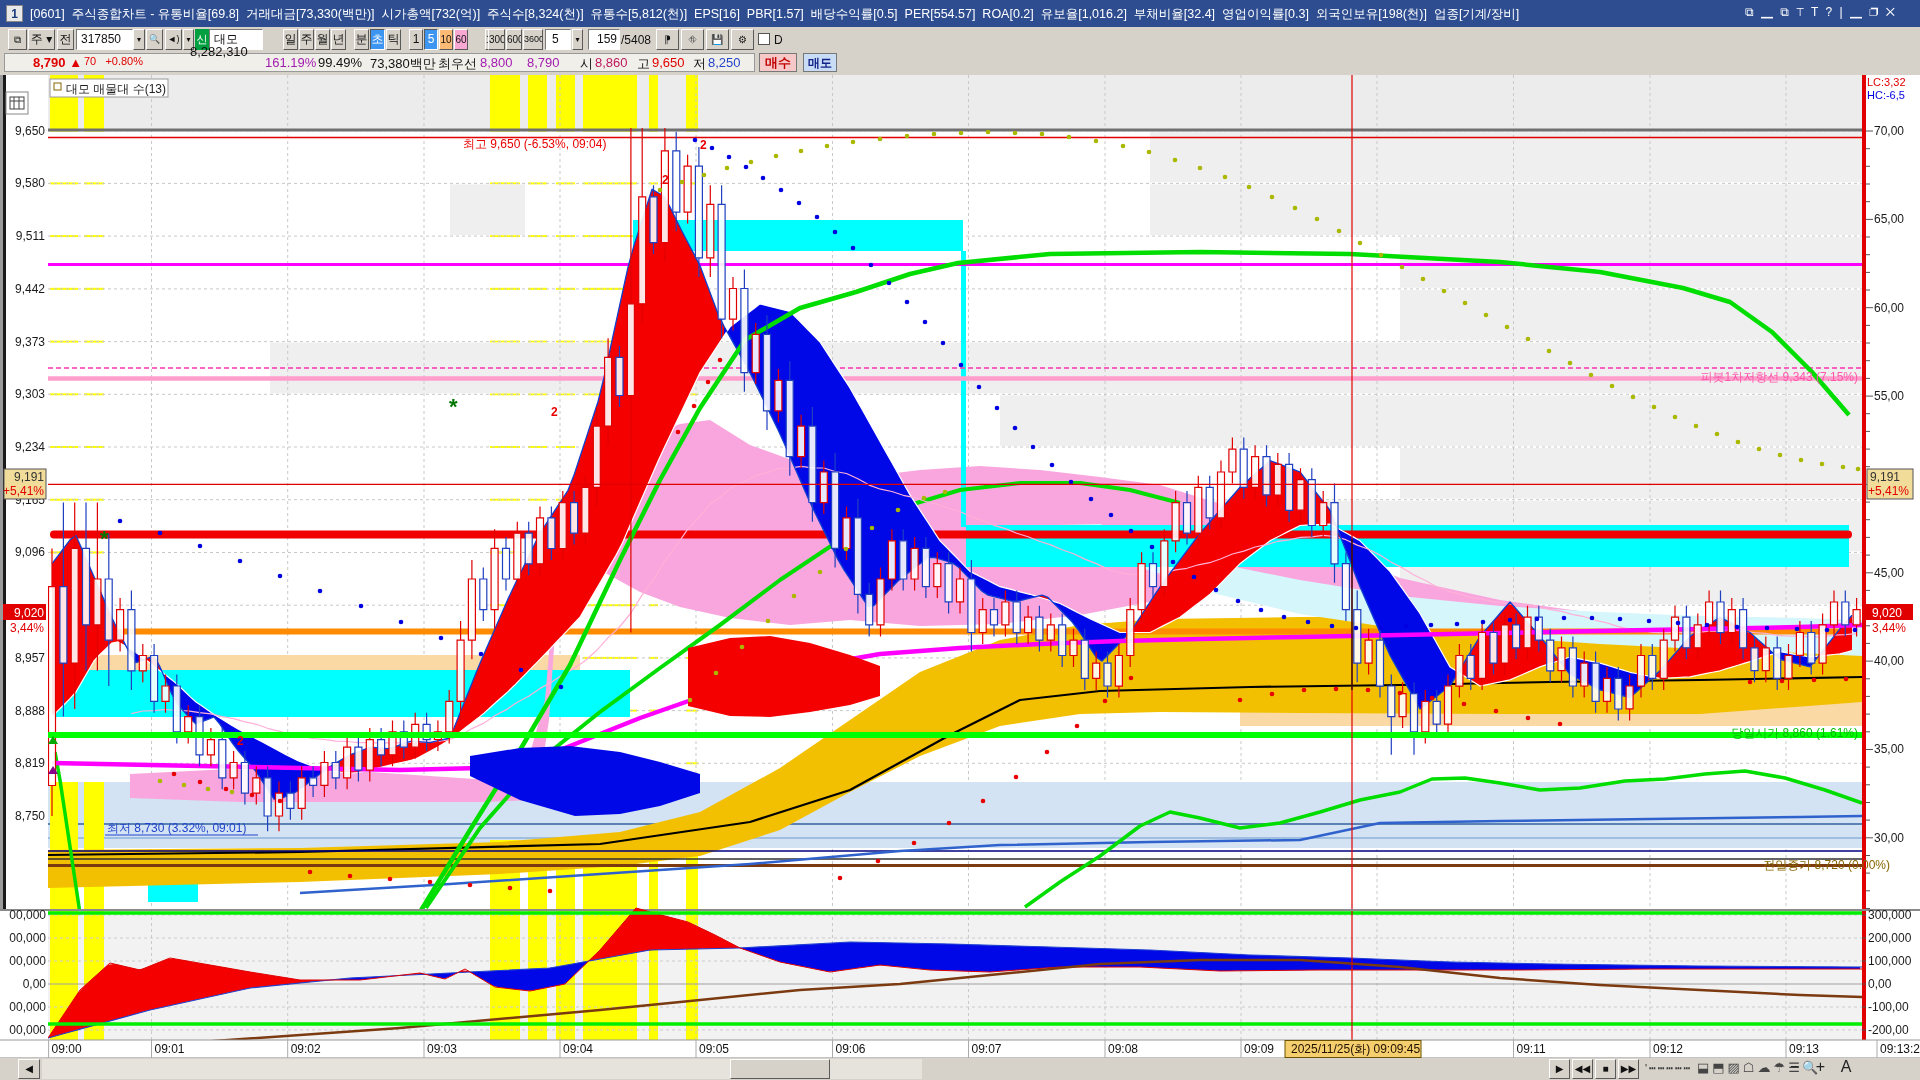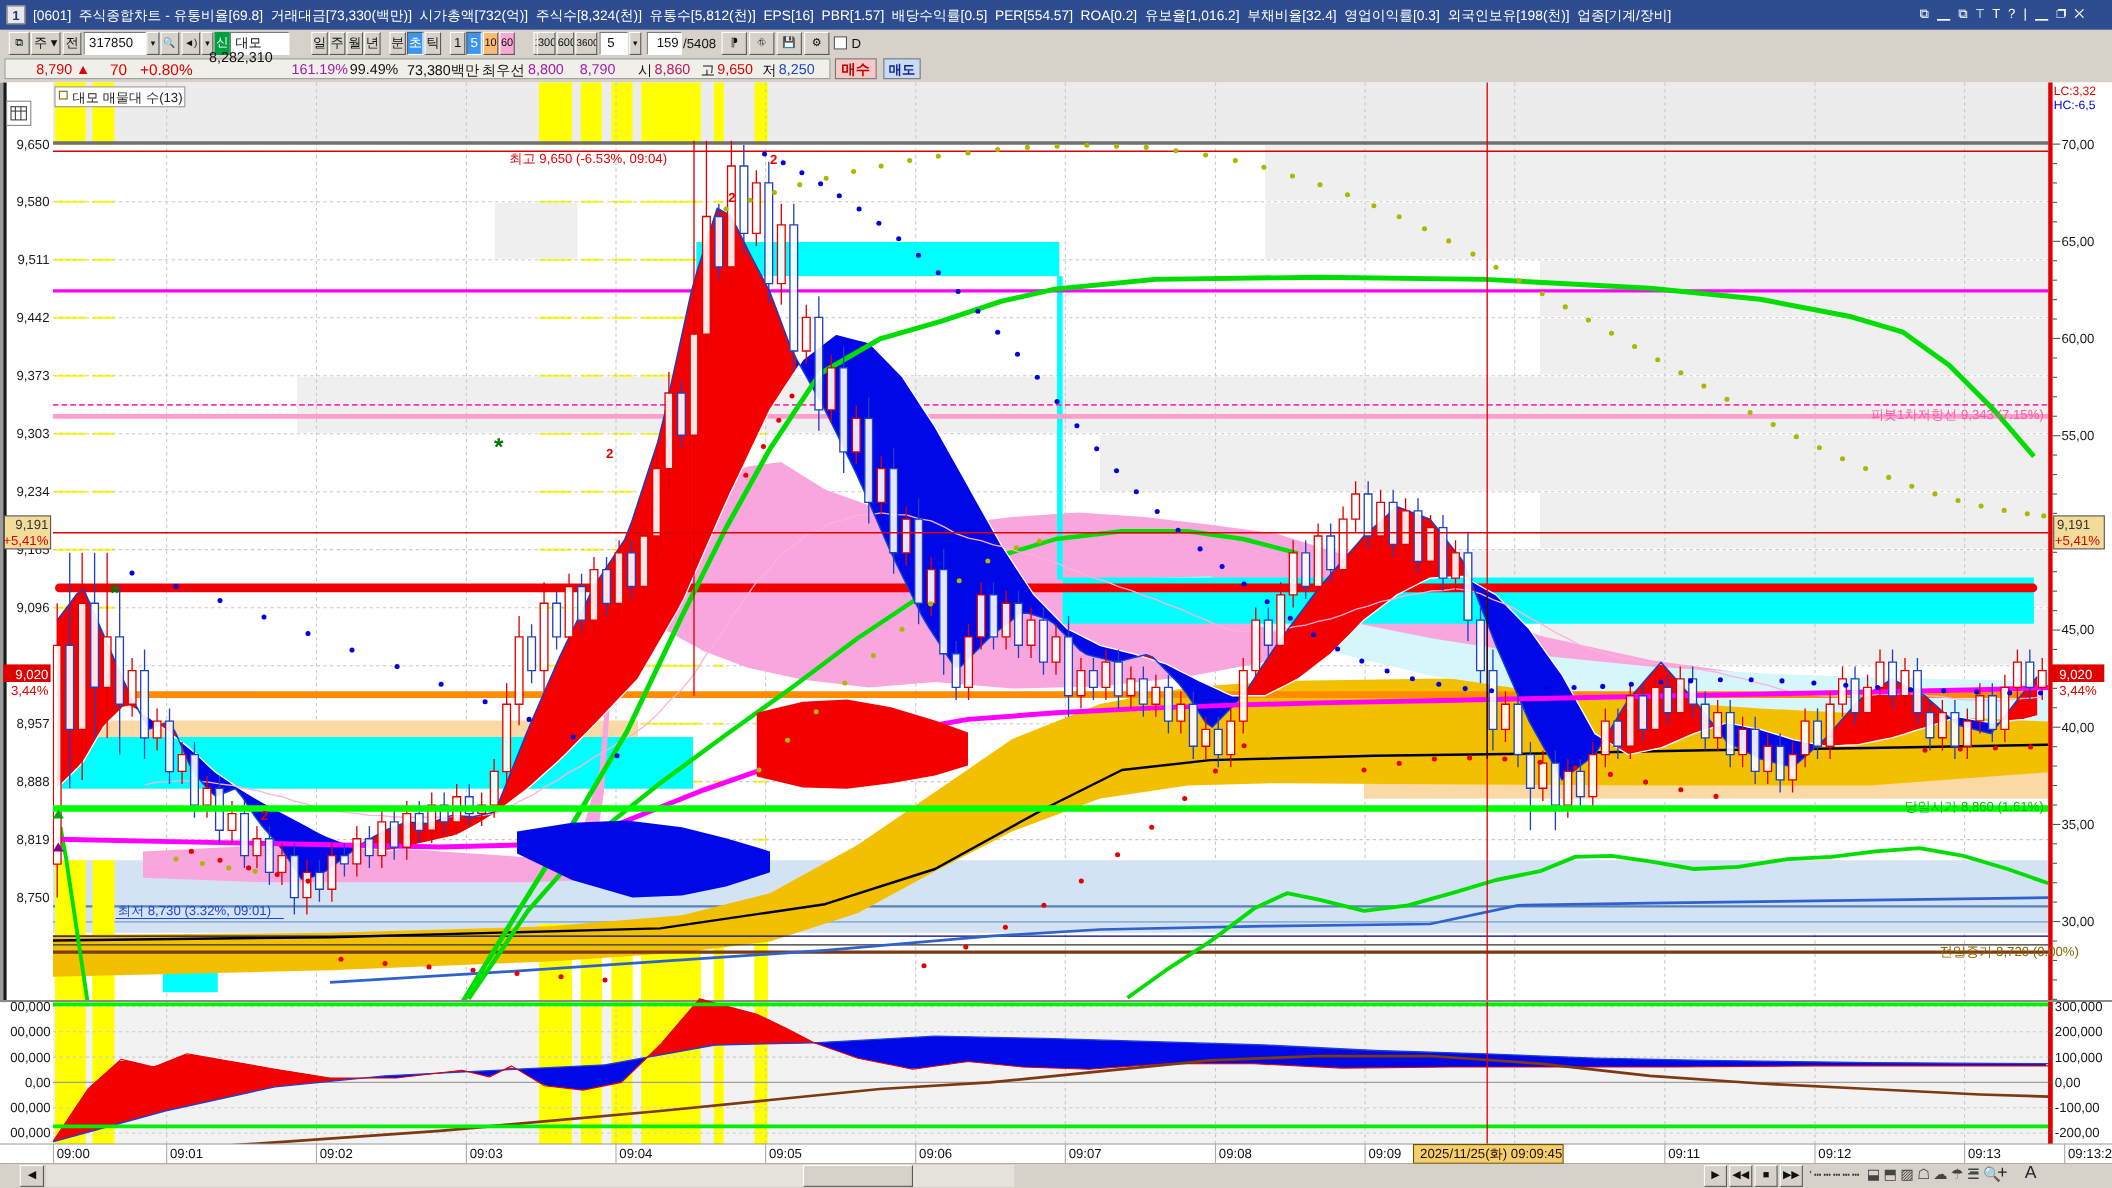--- a/index.html
+++ b/index.html
@@ -39,22 +39,22 @@
 <div class="abs" style="left:572px;top:29px;width:11px;height:21px;background:#d6d2ca;border:1px solid;border-color:#fdfdfd #5a5a5a #5a5a5a #fdfdfd;color:#111;font-size:8px;text-align:center;line-height:19px;overflow:hidden">▾</div>
 <div class="inp" style="left:588px;top:29px;width:32px;height:21px;line-height:19px;text-align:right;padding-right:2px">159</div>
 <div class="abs" style="left:621px;top:33px;font-size:12px;color:#111">/5408</div>
 <div class="abs" style="left:656px;top:29px;width:23px;height:21px;background:#d6d2ca;border:1px solid;border-color:#fdfdfd #5a5a5a #5a5a5a #fdfdfd;color:#111;font-size:10px;text-align:center;line-height:19px;overflow:hidden">⁋</div>
 <div class="abs" style="left:681px;top:29px;width:23px;height:21px;background:#d6d2ca;border:1px solid;border-color:#fdfdfd #5a5a5a #5a5a5a #fdfdfd;color:#111;font-size:10px;text-align:center;line-height:19px;overflow:hidden">⛗</div>
 <div class="abs" style="left:706px;top:29px;width:23px;height:21px;background:#d6d2ca;border:1px solid;border-color:#fdfdfd #5a5a5a #5a5a5a #fdfdfd;color:#111;font-size:10px;text-align:center;line-height:19px;overflow:hidden">💾</div>
 <div class="abs" style="left:731px;top:29px;width:23px;height:21px;background:#d6d2ca;border:1px solid;border-color:#fdfdfd #5a5a5a #5a5a5a #fdfdfd;color:#111;font-size:10px;text-align:center;line-height:19px;overflow:hidden">⚙</div>
 <div class="abs" style="left:758px;top:33px;width:12px;height:12px;background:#fff;border:1px solid #555"></div>
 <div class="abs" style="left:774px;top:33px;font-size:12px;color:#111">D</div>
 <div class="abs" style="left:4px;top:53px;width:751px;height:19px;background:#f1efe9;border:1px solid #999"></div>
-<div class="abs" style="left:33px;top:55px;font-size:13px;color:#e00000;font-weight:normal">8,790 ▲</div>
-<div class="abs" style="left:100px;top:55px;font-size:14px;color:#e00000">70&nbsp;&nbsp; +0.80%</div>
+<div class="abs" style="left:33px;top:55px;font-size:13px;color:#e00000;font-weight:bold">8,790 ▲</div>
+<div class="abs" style="left:84px;top:55px;font-size:11px;color:#e00000">70&nbsp;&nbsp; +0.80%</div>
 <div class="abs" style="left:190px;top:44px;font-size:13px;color:#111">8,282,310</div>
 <div class="abs" style="left:265px;top:55px;font-size:13px;color:#a21caf">161.19%</div>
 <div class="abs" style="left:318px;top:55px;font-size:13px;color:#111">99.49%</div>
 <div class="abs" style="left:370px;top:55px;font-size:13px;color:#111">73,380백만</div>
 <div class="abs" style="left:438px;top:55px;font-size:13px;color:#111">최우선</div>
 <div class="abs" style="left:480px;top:55px;font-size:13px;color:#a21caf">8,800&nbsp;&nbsp;&nbsp;&nbsp;8,790</div>
 <div class="abs" style="left:580px;top:55px;font-size:13px;color:#111">시</div>
 <div class="abs" style="left:595px;top:55px;font-size:13px;color:#be185d">8,860</div>
 <div class="abs" style="left:637px;top:55px;font-size:13px;color:#111">고</div>
 <div class="abs" style="left:652px;top:55px;font-size:13px;color:#e00000">9,650</div>

